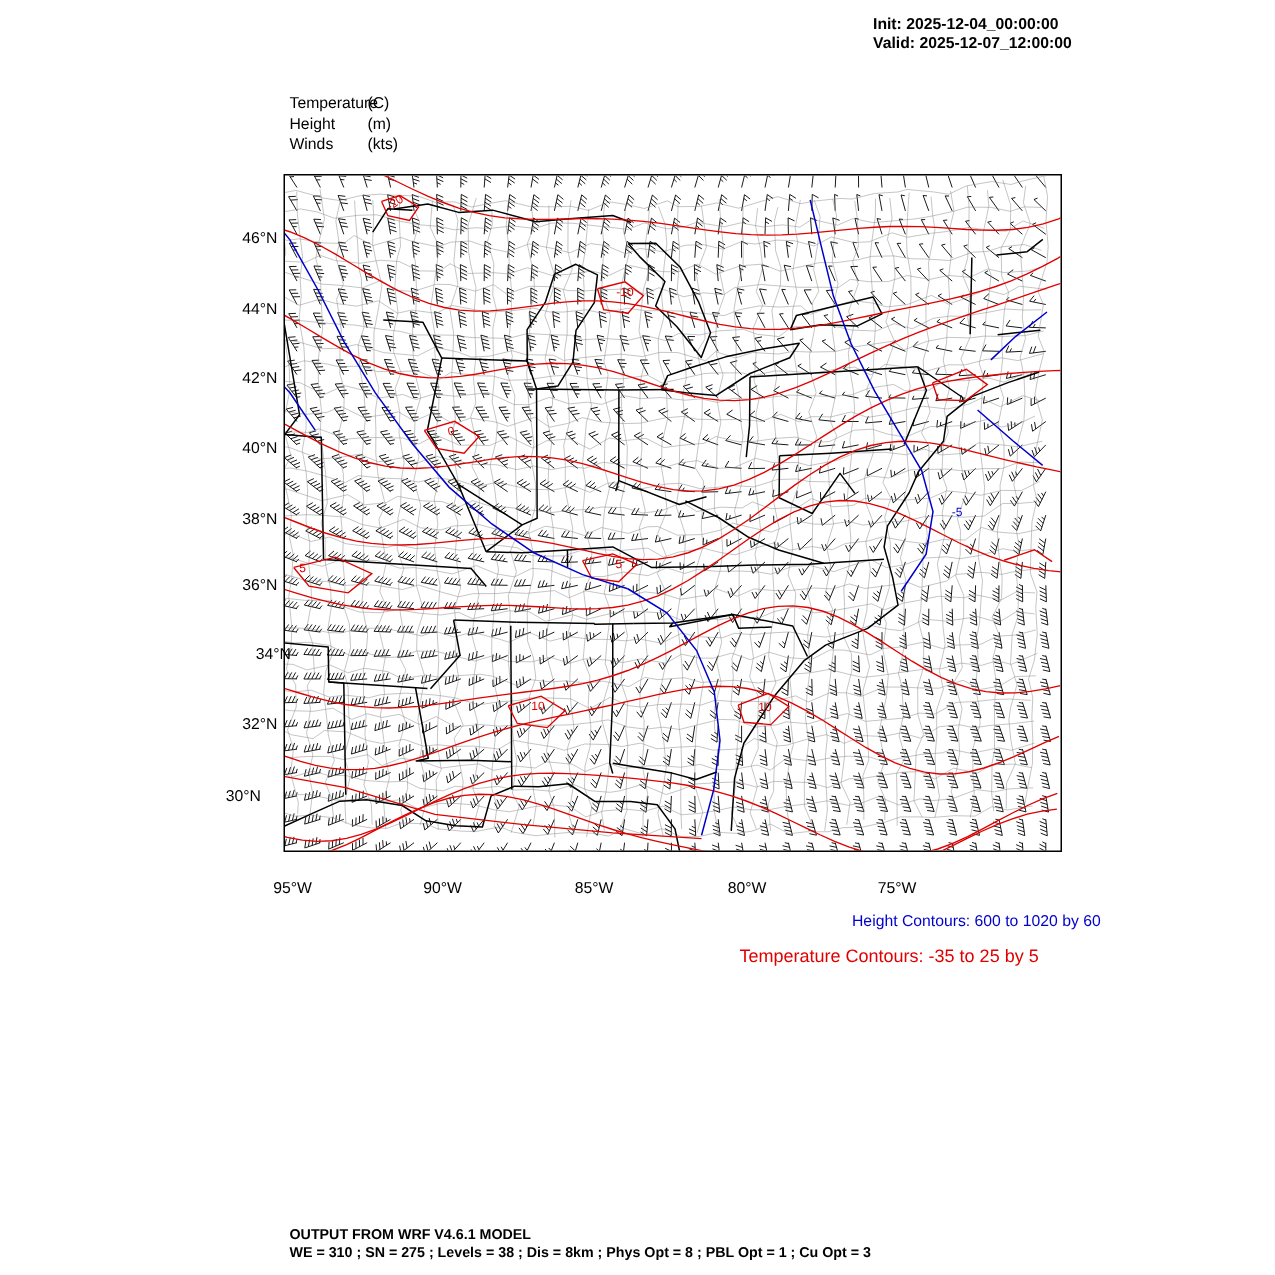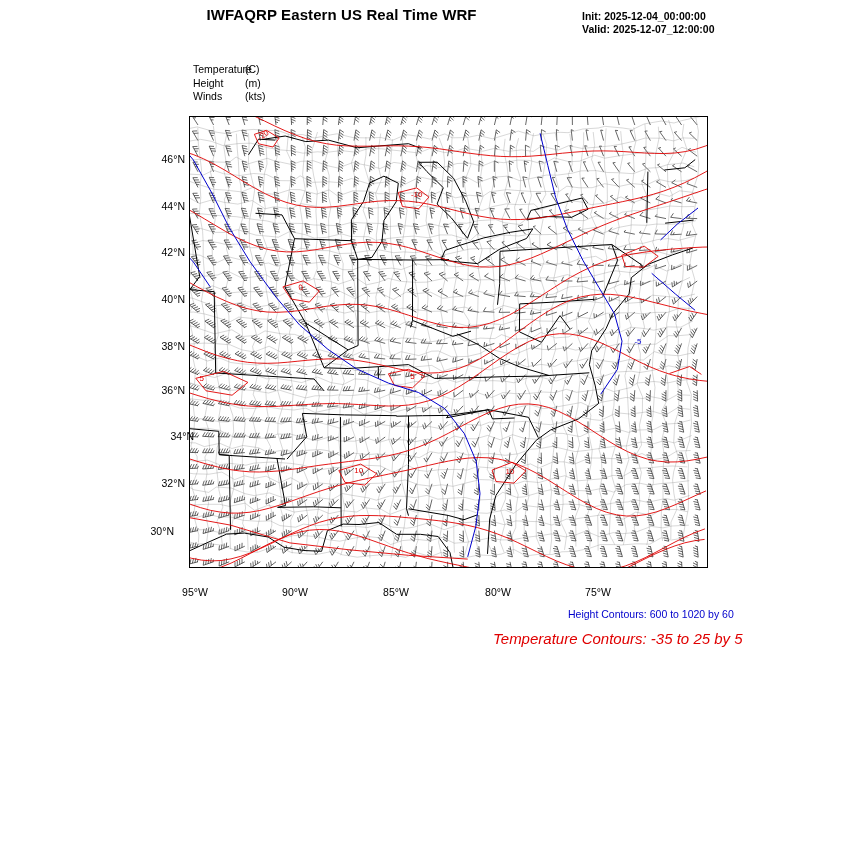--- a/index.html
+++ b/index.html
@@ -93,40 +93,38 @@
     left: 520px;
     top: 608px;
     font-size: 10.5px;
     color: #0000cc;
     padding-left: 48px;
   }
   #temp-legend {
     position: absolute;
     left: 493px;
     top: 630px;
-    font-size: 15px;
+    font-size: 12px;
     color: #e00000;
-    font-style: italic;
   }
   
   #footer {
     position: absolute;
     left: 193px;
     top: 818px;
     font-size: 9.5px;
     font-weight: bold;
     line-height: 11.5px;
   }
 </style>
 </head>
 <body>
 
 <div class="page">
 
-  <div id="main-title">IWFAQRP Eastern US Real Time WRF</div>
 
   <div id="run-info">
     <div class="row">Init: 2025-12-04_00:00:00</div>
     <div class="row">Valid: 2025-12-07_12:00:00</div>
   </div>
 
   <div id="units-legend">
     <div class="u-row">
       <span class="u-name">Temperature</span>
       <span>(C)</span>
@@ -1296,14 +1294,18 @@
 
   <div class="axis-label lon-lab" style="left:170px; top:586px;">95°W</div>
   <div class="axis-label lon-lab" style="left:270px; top:586px;">90°W</div>
   <div class="axis-label lon-lab" style="left:371px; top:586px;text-align:center;">85°W</div>
   <div class="axis-label lon-lab" style="left:473px; top:586px;">80°W</div>
   <div class="axis-label lon-lab" style="left:573px; top:586px;">75°W</div>
 
   <div id="height-legend">Height Contours: 600 to 1020 by 60</div>
   <div id="temp-legend">Temperature Contours: -35 to 25 by 5</div>
 
+  <div id="footer">
+    <div>OUTPUT FROM WRF V4.6.1 MODEL</div>
+    <div>WE = 310 ; SN = 275 ; Levels = 38 ; Dis = 8km ; Phys Opt = 8 ; PBL Opt = 1 ; Cu Opt = 3</div>
+  </div>
 
 </div>
 
 </body></html>

